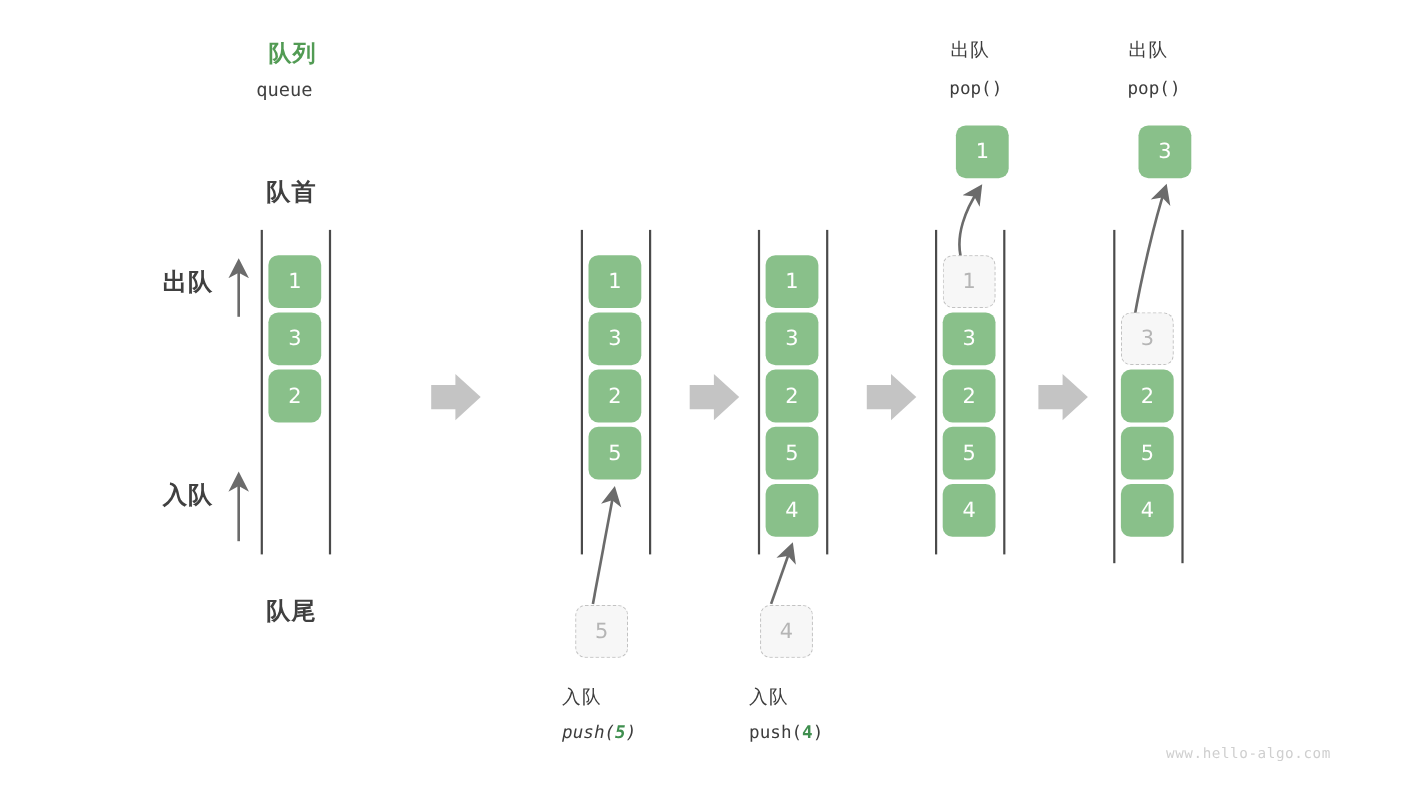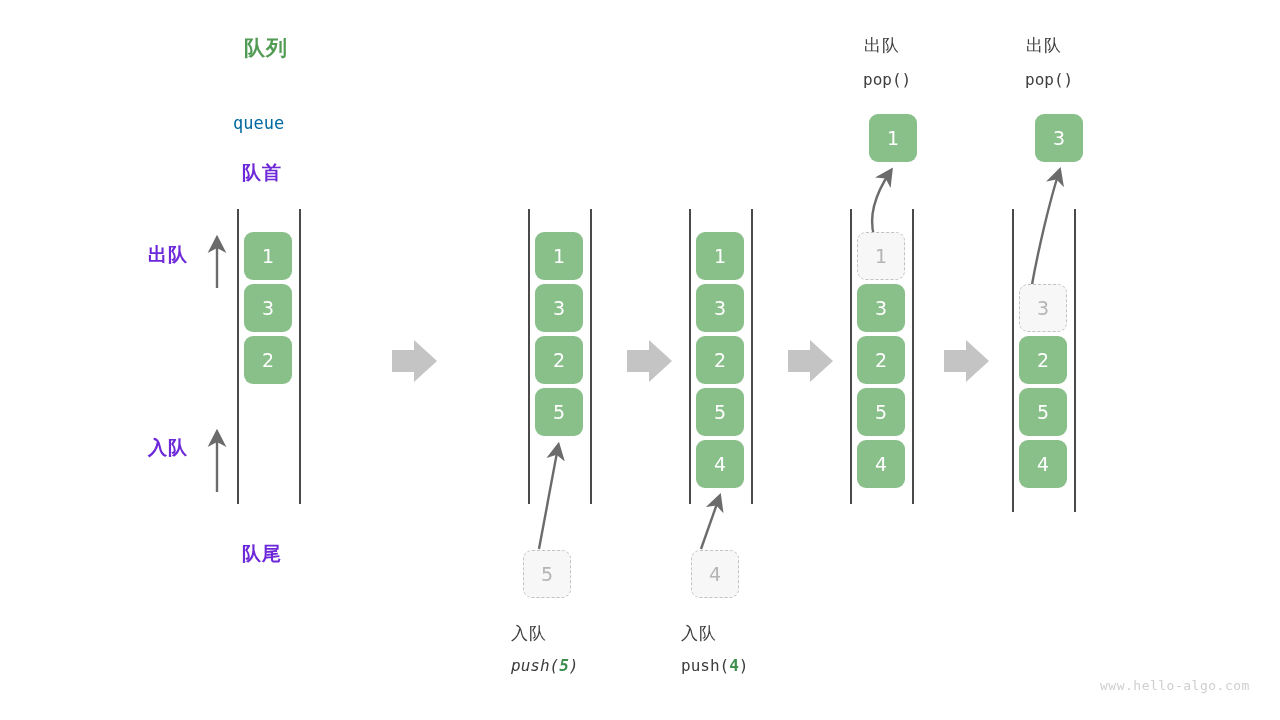--- a/index.html
+++ b/index.html
@@ -28,28 +28,27 @@
   .title-cn {
     font-size: 21px;
     font-weight: bold;
     color: #529b54;
     white-space: nowrap;
     letter-spacing: 1px;
   }
   .title-en {
     font-family: "DejaVu Sans Mono", "Liberation Mono", monospace;
     font-size: 17px;
-    color: #0369a1;
-    white-space: nowrap;
-    margin-top: 41px;
+    color: #404040;
+    white-space: nowrap;
   }
   .label-bold {
-    font-size: 19px;
+    font-size: 22px;
     font-weight: bold;
-    color: #6d28d9;
+    color: #404040;
     white-space: nowrap;
     letter-spacing: 1px;
   }
   .op-cn {
     font-size: 17px;
     color: #3d3d3d;
     white-space: nowrap;
     letter-spacing: 1px;
   }
   .op-code {
@@ -58,21 +57,20 @@
     color: #3d3d3d;
     white-space: nowrap;
   }
   .op-code .num { color: #3f8f4f; font-weight: bold; }
   .watermark {
     font-family: "DejaVu Sans Mono", "Liberation Mono", monospace;
     font-size: 13px;
     color: #cfcfcf;
     white-space: nowrap;
     letter-spacing: 0.5px;
-    margin-left: 40px;
   }
 
   
   .rail {
     position: absolute;
     width: 1.6px;
     background: #4a4a4a;
   }
 
   

